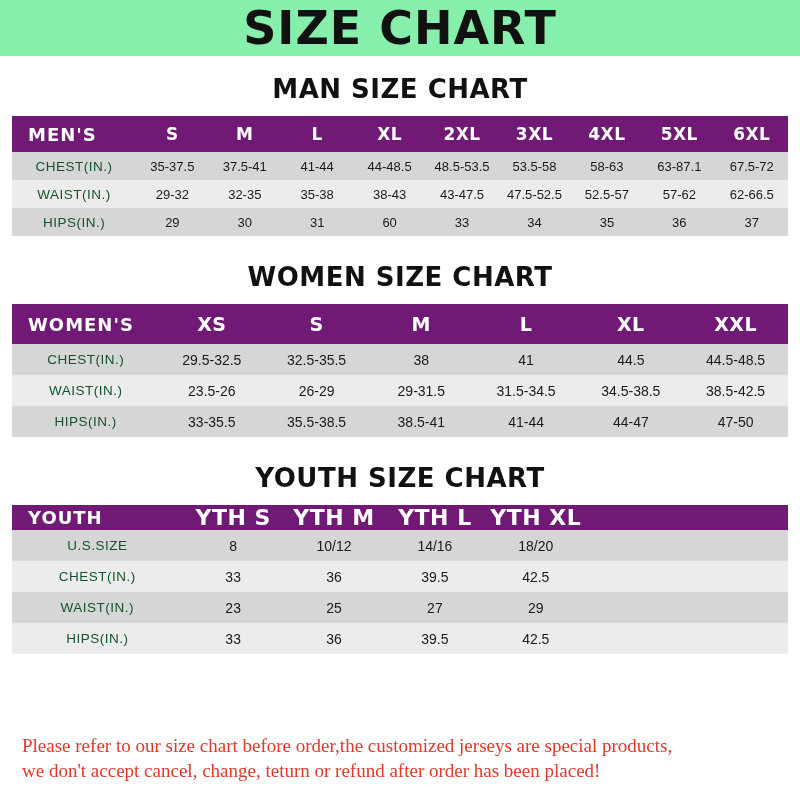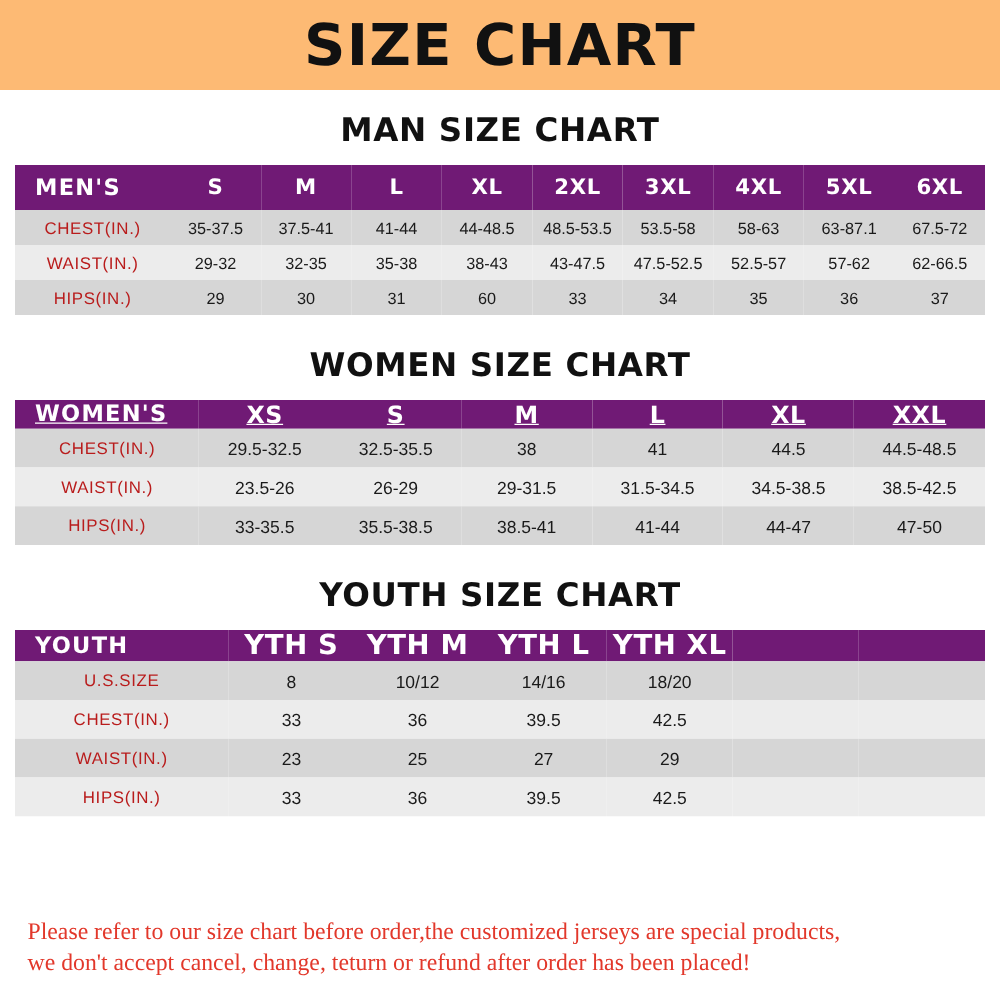--- a/index.html
+++ b/index.html
@@ -17,22 +17,22 @@
     position: relative;
     width: 800px;
     height: 800px;
     background: #fff;
     box-sizing: border-box;
     display: flex;
     flex-direction: column;
   }
   
   .header {
-    background: #fdba74;
-    height: 72px;
+    background: #86efac;
+    height: 56px;
     display: flex;
     align-items: center;
     justify-content: center;
     flex: none;
   }
   .header-title {
     font-family: "DejaVu Sans", sans-serif;
     font-weight: bold;
     font-size: 46px;
     letter-spacing: 1px;
@@ -91,30 +91,30 @@
   .size-table tbody tr {
     height: 28px;
     font-size: 13px;
     color: #1a1a1a;
   }
   .size-table tbody tr.odd  { background: #d6d6d6; }
   .size-table tbody tr.even { background: #ececec; }
   .size-table tbody td.rowlabel {
     font-size: 13.5px;
     letter-spacing: 0.5px;
-    color: #b91c1c;
+    color: #14532d;
   }
 
   
   .men-table col.c0 { width: 16%; }
   .women-table col.c0 { width: 19%; }
   .youth-table col.c0 { width: 22%; }
 
   .women-table tbody tr { height: 31px; font-size: 14px; }
-  .women-table thead tr { height: 23px; text-decoration: underline; }
+  .women-table thead tr { height: 40px; }
   .women-table thead th { font-size: 19px; }
   .youth-table tbody tr { height: 31px; font-size: 14px; margin-top: 20px; }
   .youth-table thead tr { height: 24px; }
   .youth-table thead th { font-size: 22px; }
 
   
   .footer-note {
     flex: none;
     padding: 14px 22px 16px 22px;
     box-sizing: border-box;

